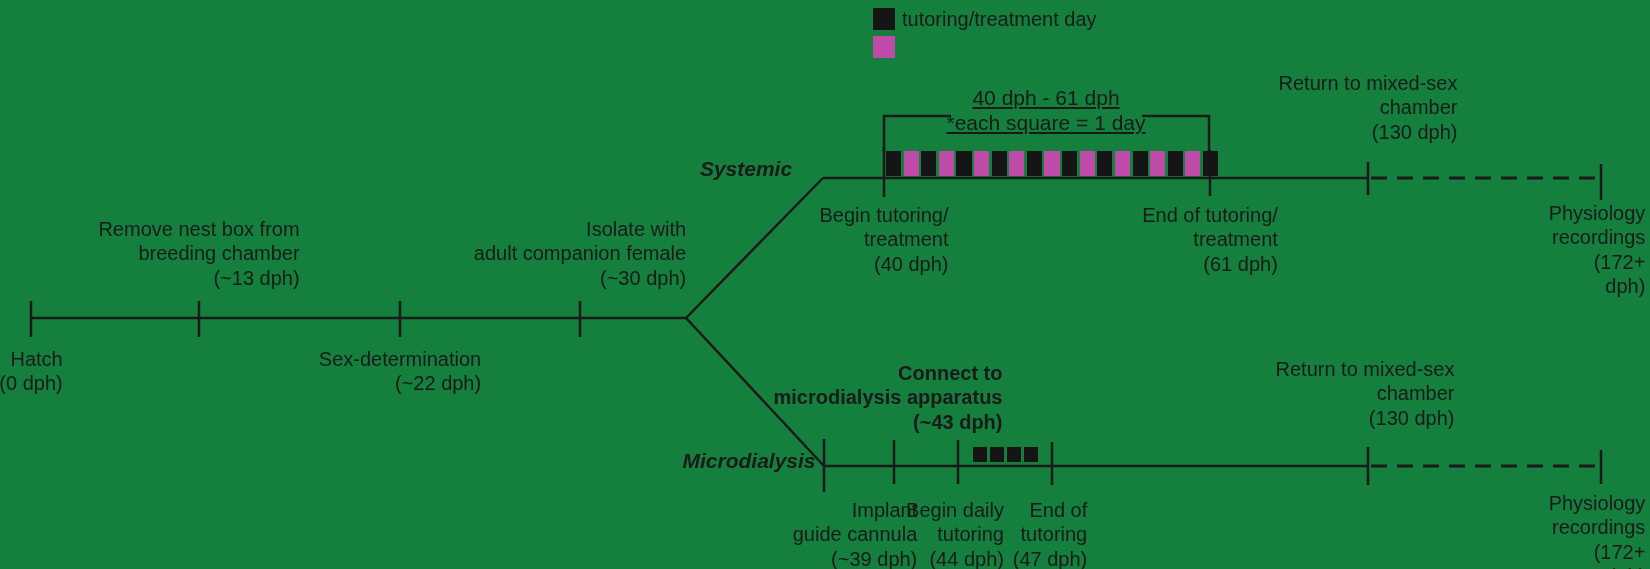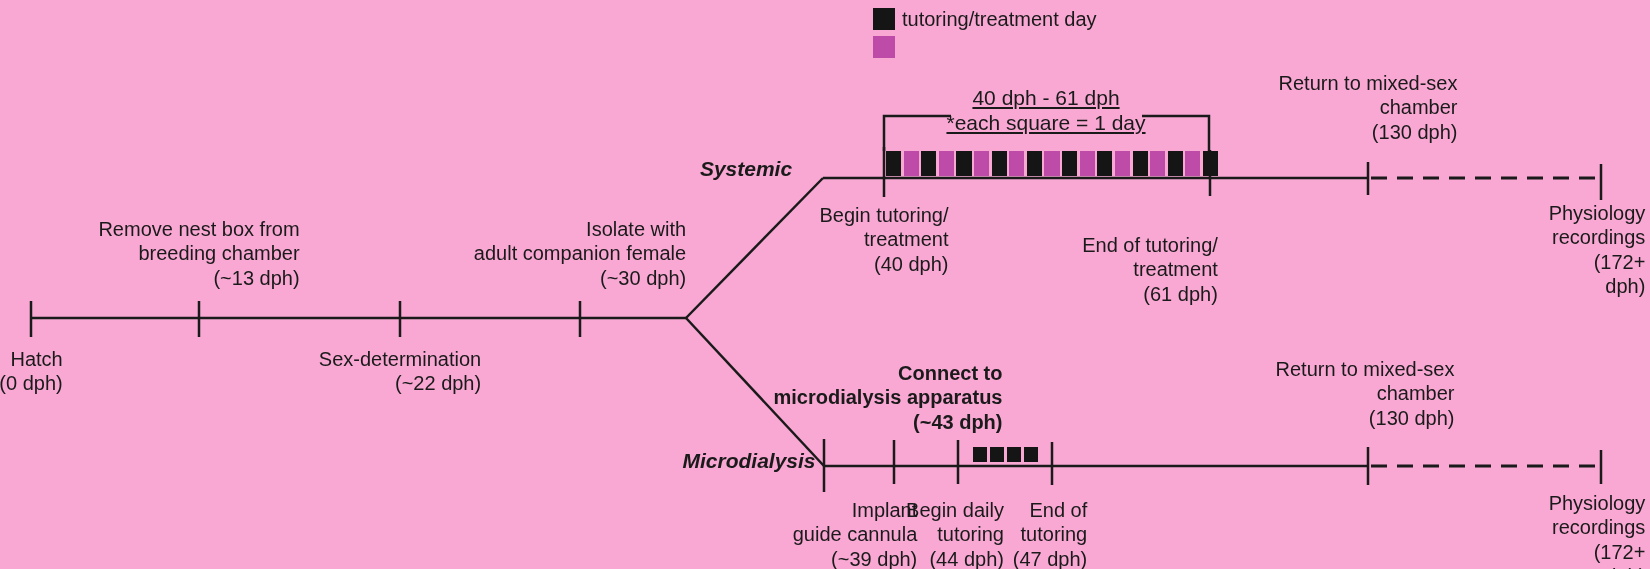--- a/index.html
+++ b/index.html
@@ -1,19 +1,19 @@
 <!DOCTYPE html>
 <html><head>
 <meta charset="utf-8">
 <style>
   html,body{margin:0;padding:0;background:#ffffff;}
   #canvas{
     position:relative;
     width:1650px;height:569px;
-    background:#f9a8d4;
+    background:#15803d;
     font-family:"Liberation Sans", sans-serif;
     color:#1a1a1a;
     overflow:hidden;
   }
   .lbl{
     position:absolute;
     font-size:20px;
     line-height:1.22;
     text-align:right;
     white-space:pre-line;
@@ -126,21 +126,21 @@
       <div class="day-sq" style="background: rgb(191, 75, 168);"></div>
       <div class="day-sq" style="background: rgb(21, 21, 21);"></div>
       <div class="day-sq" style="background: rgb(191, 75, 168);"></div>
       <div class="day-sq" style="background: rgb(21, 21, 21);"></div>
       <div class="day-sq" style="background: rgb(191, 75, 168);"></div>
       <div class="day-sq" style="background: rgb(21, 21, 21);"></div>
     </div>
   <div class="lbl" style="left:884px;top:203px;">Begin tutoring/
 treatment
 (40 dph)</div>
-  <div class="lbl" style="left:1150px;top:203px;margin-top:30px;">End of tutoring/
+  <div class="lbl" style="left:1210px;top:203px;">End of tutoring/
 treatment
 (61 dph)</div>
   <div class="lbl" style="left:1368px;top:71px;">Return to mixed-sex
 chamber
 (130 dph)</div>
   <div class="lbl" style="left:1597px;top:201px;">Physiology
 recordings
 (172+ dph)</div>
 
   <div class="branch-label" style="left:729px;top:449px;margin-left:20px;">Microdialysis</div>

